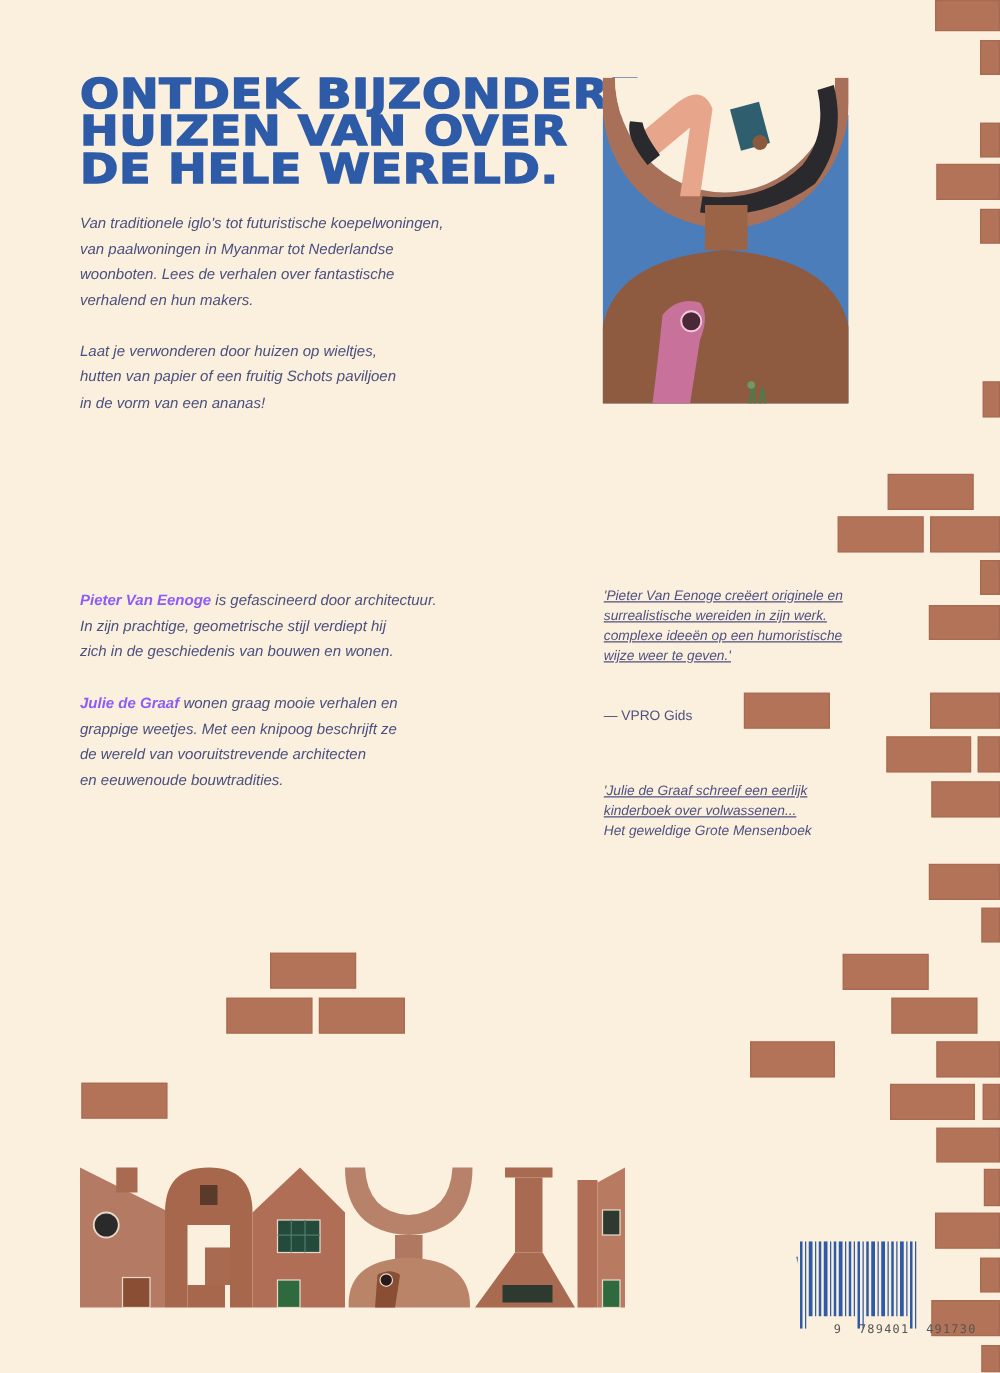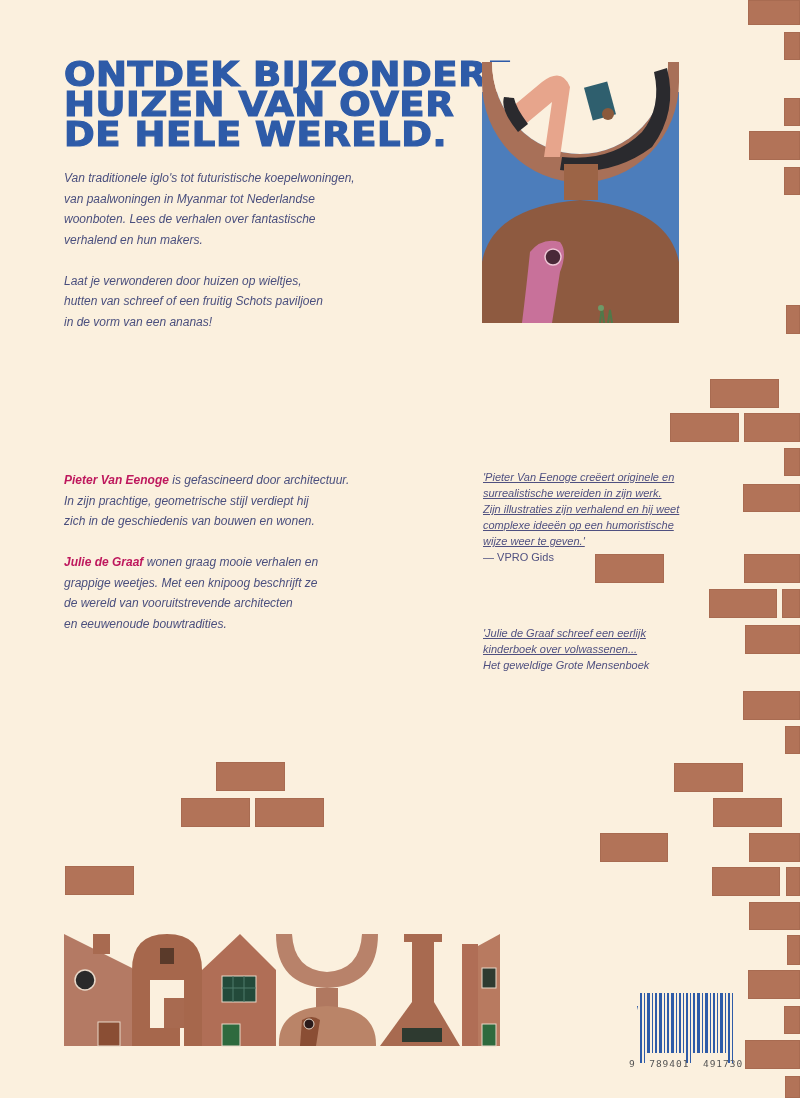--- a/index.html
+++ b/index.html
@@ -28,29 +28,29 @@
       font-size: 12px; line-height: 20.5px;
       color: #4A4F7E;
       font-family: "Liberation Sans", sans-serif;
       font-style: italic;
     }
     .body-text p { margin-bottom: 20.5px; }
     .body-text p:last-child { margin-bottom: 0; }
     .body-text .line { display: block; white-space: nowrap; }
     .intro { top: 168px; width: 400px; }
     .authors { top: 470px; width: 380px; }
-    .authors b { color: #be185d; font-weight: bold; }
+    .authors b { color: #8b5cf6; font-weight: bold; }
 
     .quotes {
       position: absolute; left: 483px; width: 240px;
       font-family: "Liberation Sans", sans-serif;
       font-style: italic; font-size: 11px; line-height: 16px; color: #4F5080;
     }
     .quotes .line { display: block; white-space: nowrap; text-decoration: underline; }
-    .quotes .source { font-style: normal; margin-top: 0; display: block; }
+    .quotes .source { font-style: normal; margin-top: 32px; display: block; }
     .quotes .source-italic { font-style: italic; display: block; }
     .q1 { top: 469px; }
     .q2 { top: 625px; }
 
     .brick {
       position: absolute; background: #B27358;
       box-shadow: inset 0 0 0 1px rgba(140,85,60,0.25);
     }
 
     
@@ -61,21 +61,21 @@
 
     .houses { position: absolute; left: 62px; top: 930px; width: 440px; height: 118px; }
 
     .website {
       position: absolute; left: 637px; top: 974px;
       font-family: "Liberation Sans", sans-serif; font-weight: bold;
       font-size: 11px; color: #2E5BA8; margin-top: 28px;
     }
     .barcode { position: absolute; left: 638px; top: 993px; width: 100px; height: 70px; }
     .barcode-num {
-      position: absolute; left: 629px; top: 1058px;
+      position: absolute; left: 667px; top: 1058px;
       font-family: "DejaVu Sans Mono", monospace; font-size: 9.5px; color: #555; letter-spacing: 1px;
       white-space: pre;
     }
   </style>
 </head>
 <body>
 
 <div class="page">
 
   <div>
@@ -126,21 +126,21 @@
 
   <div class="body-text intro">
     <p>
       <span class="line">Van traditionele iglo's tot futuristische koepelwoningen,</span>
       <span class="line">van paalwoningen in Myanmar tot Nederlandse</span>
       <span class="line">woonboten. Lees de verhalen over fantastische</span>
       <span class="line">verhalend en hun makers.</span>
     </p>
     <p>
       <span class="line">Laat je verwonderen door huizen op wieltjes,</span>
-      <span class="line">hutten van schreef of een fruitig Schots paviljoen</span>
+      <span class="line">hutten van papier of een fruitig Schots paviljoen</span>
       <span class="line">in de vorm van een ananas!</span>
     </p>
   </div>
 
   <div class="illus">
     <svg width="197" height="261" viewBox="0 0 197 261" xmlns="http://www.w3.org/2000/svg">
       <rect x="0" y="0" width="197" height="261" fill="#FBF0DE"></rect>
       <rect x="0" y="30" width="197" height="231" fill="#4C7DBB"></rect>
 
       <path d="M0 0 L10 0 A88 92 0 0 0 186 0 L197 0 L197 20 A98 100 0 0 1 0 20 Z" fill="#A87058"></path>
@@ -177,21 +177,20 @@
       <span class="line"><b>Julie de Graaf</b><span> wonen graag mooie verhalen en</span></span>
       <span class="line">grappige weetjes. Met een knipoog beschrijft ze</span>
       <span class="line">de wereld van vooruitstrevende architecten</span>
       <span class="line">en eeuwenoude bouwtradities.</span>
     </p>
   </div>
 
   <div class="quotes q1">
     <span class="line">'Pieter Van Eenoge creëert originele en</span>
     <span class="line">surrealistische wereiden in zijn werk.</span>
-    <span class="line">Zijn illustraties zijn verhalend en hij weet</span>
     <span class="line">complexe ideeën op een humoristische</span>
     <span class="line">wijze weer te geven.'</span>
     <span class="source">— VPRO Gids</span>
   </div>
 
   <div class="quotes q2">
     <span class="line">'Julie de Graaf schreef een eerlijk</span>
     <span class="line">kinderboek over volwassenen...</span>
     <span class="source-italic">Het geweldige Grote Mensenboek</span>
   </div>

